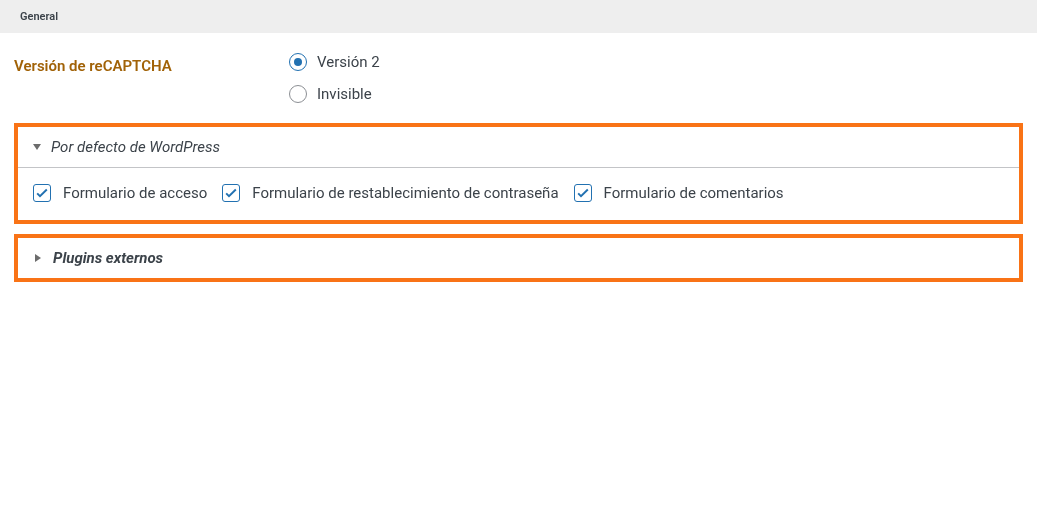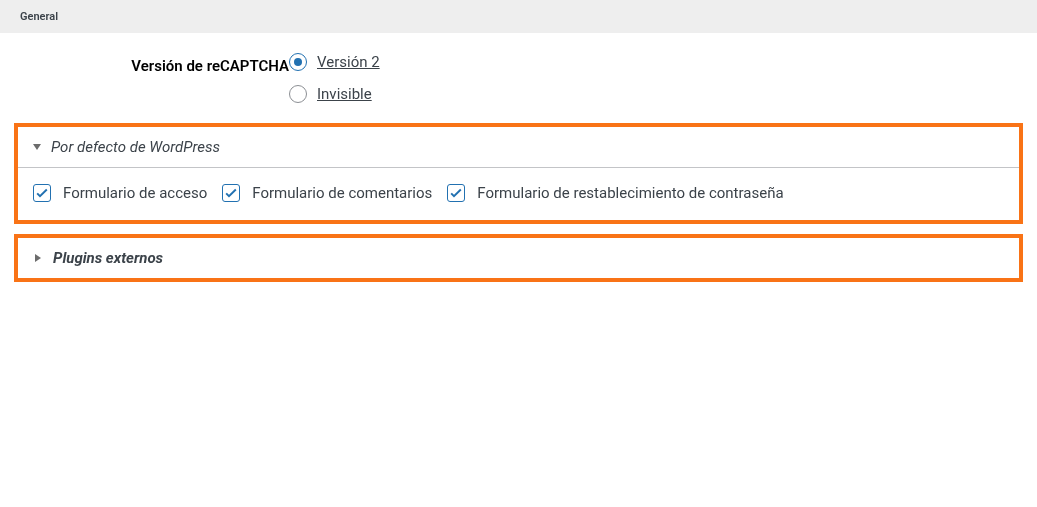--- a/index.html
+++ b/index.html
@@ -22,40 +22,38 @@
     }
     .form-row {
       display: flex;
       align-items: flex-start;
       padding: 20px 0 0 14px;
     }
     .form-label {
       width: 275px;
       flex-shrink: 0;
       font-weight: 600;
-      color: #000000;
+      color: #a16207;
       padding-top: 4px;
       font-size: 15px;
-      text-align: right;
     }
     .form-field {
       flex: 1;
       padding-right: 14px;
     }
     .radio-group {
       display: flex;
       flex-direction: column;
       gap: 14px;
     }
     .radio-item {
       display: flex;
       align-items: center;
       gap: 10px;
       cursor: pointer;
-      text-decoration: underline;
     }
     .radio-circle {
       width: 18px;
       height: 18px;
       border: 1px solid #8c8f94;
       border-radius: 50%;
       display: flex;
       align-items: center;
       justify-content: center;
       background: #fff;
@@ -193,30 +191,30 @@
             <span class="checkbox-label">Formulario de acceso</span>
           </label>
 
 
           <label class="checkbox-item">
             <span class="checkbox-box">
               <svg viewBox="0 0 16 16">
                   <path fill="none" stroke="#2271b1" stroke-width="2.2" d="M2.5 8.5l3.2 3.2L13.5 4"></path>
                 </svg>
             </span>
-            <span class="checkbox-label">Formulario de comentarios</span>
+            <span class="checkbox-label">Formulario de restablecimiento de contraseña</span>
           </label>
 
           <label class="checkbox-item">
             <span class="checkbox-box">
               <svg viewBox="0 0 16 16">
                   <path fill="none" stroke="#2271b1" stroke-width="2.2" d="M2.5 8.5l3.2 3.2L13.5 4"></path>
                 </svg>
             </span>
-            <span class="checkbox-label">Formulario de restablecimiento de contraseña</span>
+            <span class="checkbox-label">Formulario de comentarios</span>
           </label>
 
         </div>
       </div>
 
       <div class="accordion-panel">
         <div class="accordion-header collapsed">
           <span class="triangle-right"></span>
           <span class="accordion-title">Plugins externos</span>
         </div>

